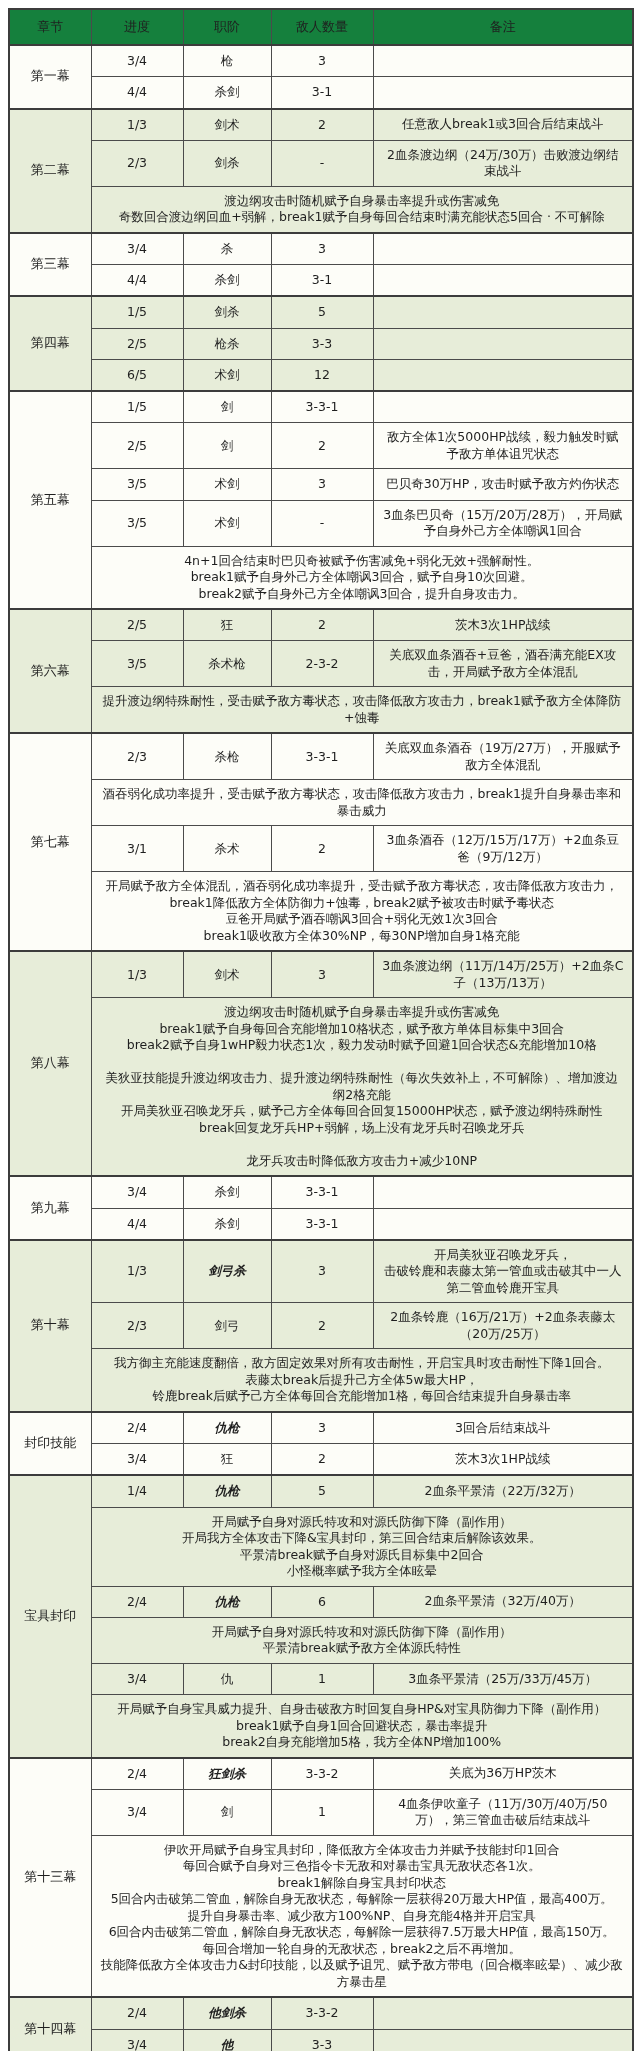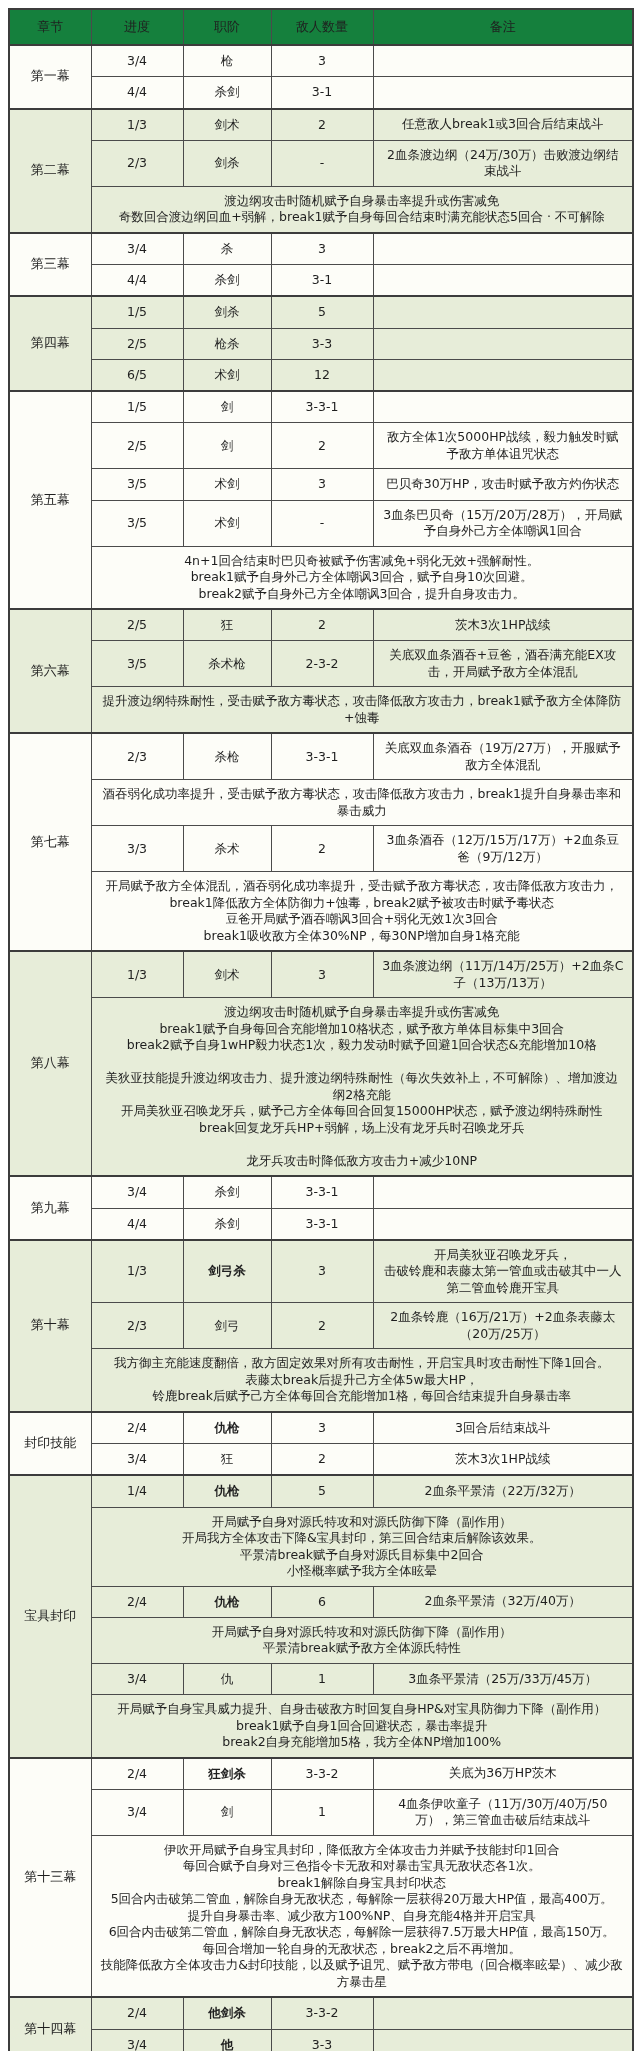--- a/index.html
+++ b/index.html
@@ -22,21 +22,21 @@
     font-weight: normal;
     font-size: 13px;
     padding: 8px 2px;
     background: #15803d;
   }
   td { font-size: 12.5px; padding: 7px 3px; line-height: 1.3; }
   tr.white td { background: #fdfdf8; }
   tr.green td { background: #e7edd9; }
   td.chapter { font-size: 13px; }
   td.note-text, td.note-cell { white-space: pre-line; padding: 6px 8px; line-height: 1.32; margin-top: 27px; }
-  td.bold { font-weight: bold; }
+  td.bold { font-weight: bold; font-style: italic; }
   tr.group-start td { border-top: 2px solid #3c3c3c; }
 </style>
 </head>
 <body>
 
 <div class="wrap">
   <table>
     <colgroup>
       <col style="width:82px">
       <col style="width:92px">
@@ -166,21 +166,21 @@
           <td rowspan="4" class="chapter">第七幕</td>
           <td>2/3</td>
           <td>杀枪</td>
           <td>3-3-1</td>
           <td class="note-text">关底双血条酒吞（19万/27万），开服赋予敌方全体混乱</td>
         </tr>
         <tr class="white">
           <td colspan="4" class="note-cell">酒吞弱化成功率提升，受击赋予敌方毒状态，攻击降低敌方攻击力，break1提升自身暴击率和暴击威力</td>
         </tr>
         <tr class="white">
-          <td>3/3</td>
+          <td>3/1</td>
           <td>杀术</td>
           <td>2</td>
           <td class="note-text">3血条酒吞（12万/15万/17万）+2血条豆爸（9万/12万）</td>
         </tr>
         <tr class="white">
           <td colspan="4" class="note-cell">开局赋予敌方全体混乱，酒吞弱化成功率提升，受击赋予敌方毒状态，攻击降低敌方攻击力，
 break1降低敌方全体防御力+蚀毒，break2赋予被攻击时赋予毒状态
 豆爸开局赋予酒吞嘲讽3回合+弱化无效1次3回合
 break1吸收敌方全体30%NP，每30NP增加自身1格充能</td>
         </tr>

